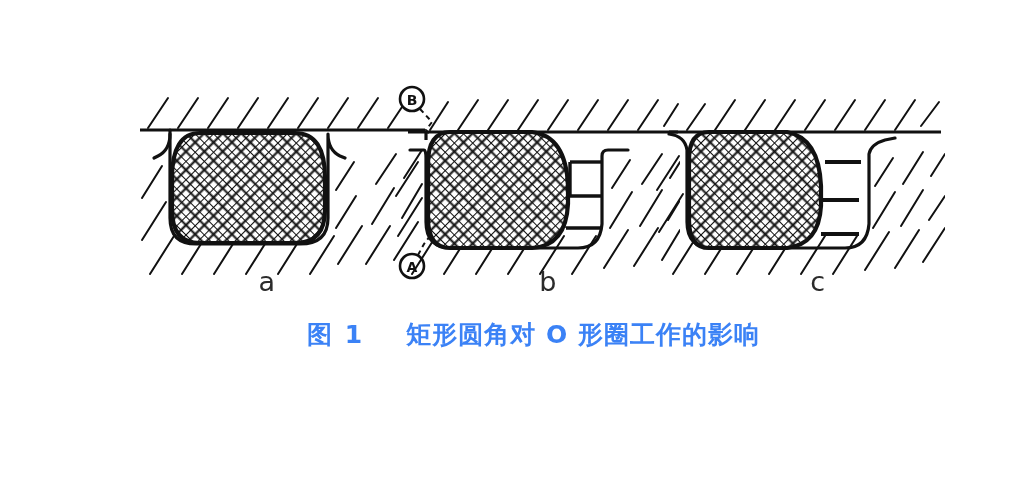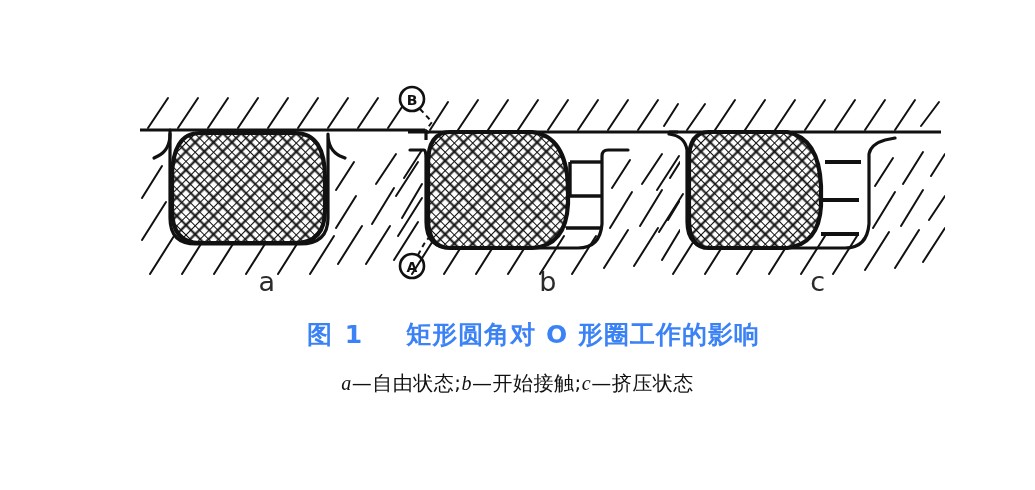--- a/index.html
+++ b/index.html
@@ -316,17 +316,14 @@
 
       <div class="panel-letter">c</div>
     </div>
 
   </div>
 
   <div class="caption-title">
     <span class="fig-no">图 1</span><span class="fig-text">矩形圆角对 O 形圈工作的影响</span>
   </div>
 
-  <div class="caption-sub">
-    <span class="ital">a</span><span>—自由状态;</span><span class="ital">b</span><span>—开始接触;</span><span class="ital">c</span><span>—挤压状态</span>
-  </div>
 
 </div>
 
 </body></html>

